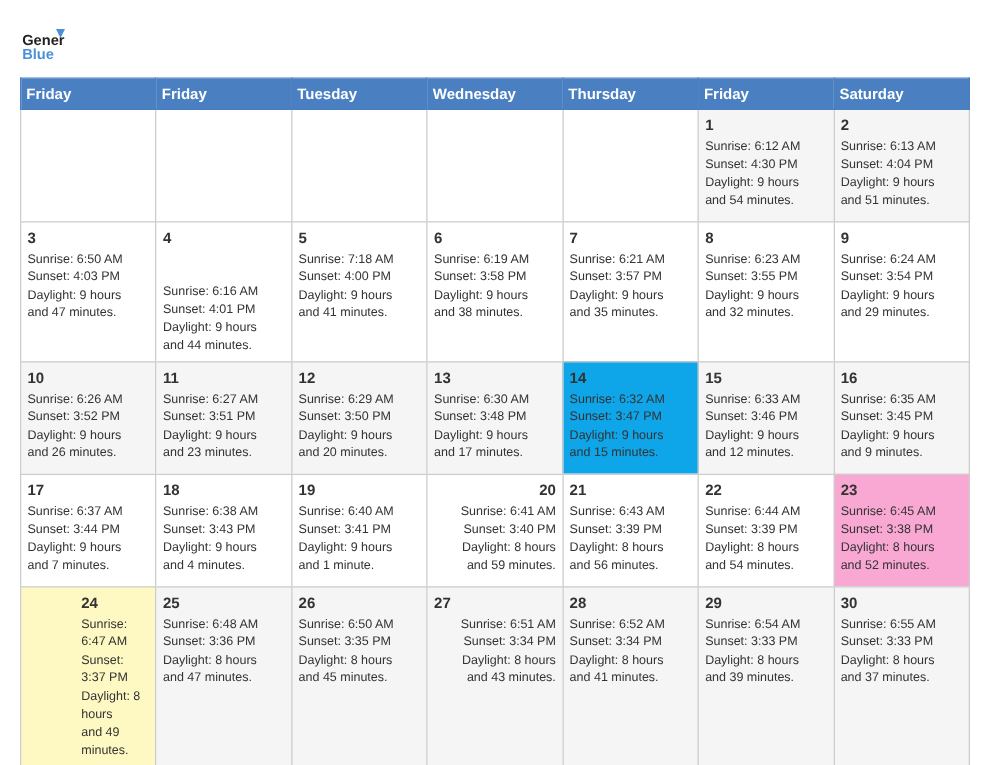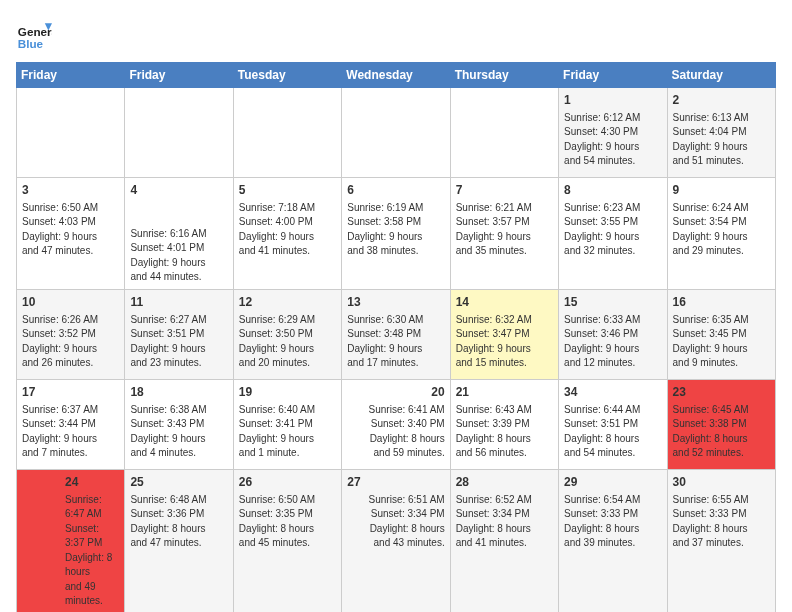--- a/index.html
+++ b/index.html
@@ -207,21 +207,21 @@
 Daylight: 9 hours
 and 20 minutes.</div>
         </td>
         <td style="background: rgb(245, 245, 245);">
           <span class="day-num">13</span>
           <div class="day-info" style="white-space: pre-line;">Sunrise: 6:30 AM
 Sunset: 3:48 PM
 Daylight: 9 hours
 and 17 minutes.</div>
         </td>
-        <td style="background: #fef9c3;">
+        <td style="background: #0ea5e9;">
           <span class="day-num">14</span>
           <div class="day-info" style="white-space: pre-line;">Sunrise: 6:32 AM
 Sunset: 3:47 PM
 Daylight: 9 hours
 and 15 minutes.</div>
         </td>
         <td style="background: rgb(245, 245, 245);">
           <span class="day-num">15</span>
           <div class="day-info" style="white-space: pre-line;">Sunrise: 6:33 AM
 Sunset: 3:46 PM
@@ -266,36 +266,36 @@
 and 59 minutes.</div>
         </td>
         <td style="background: rgb(255, 255, 255);">
           <span class="day-num">21</span>
           <div class="day-info" style="white-space: pre-line;">Sunrise: 6:43 AM
 Sunset: 3:39 PM
 Daylight: 8 hours
 and 56 minutes.</div>
         </td>
         <td style="background: rgb(255, 255, 255);">
-          <span class="day-num">34</span>
+          <span class="day-num">22</span>
           <div class="day-info" style="white-space: pre-line;">Sunrise: 6:44 AM
-Sunset: 3:51 PM
+Sunset: 3:39 PM
 Daylight: 8 hours
 and 54 minutes.</div>
         </td>
-        <td style="background: #ef4444;">
+        <td style="background: #f9a8d4;">
           <span class="day-num">23</span>
           <div class="day-info" style="white-space: pre-line;">Sunrise: 6:45 AM
 Sunset: 3:38 PM
 Daylight: 8 hours
 and 52 minutes.</div>
         </td>
       </tr>
       <tr>
-        <td style="background: #ef4444; padding-left: 48px;">
+        <td style="background: #fef9c3; padding-left: 48px;">
           <span class="day-num">24</span>
           <div class="day-info" style="white-space: pre-line;">Sunrise: 6:47 AM
 Sunset: 3:37 PM
 Daylight: 8 hours
 and 49 minutes.</div>
         </td>
         <td style="background: rgb(245, 245, 245);">
           <span class="day-num">25</span>
           <div class="day-info" style="white-space: pre-line;">Sunrise: 6:48 AM
 Sunset: 3:36 PM

